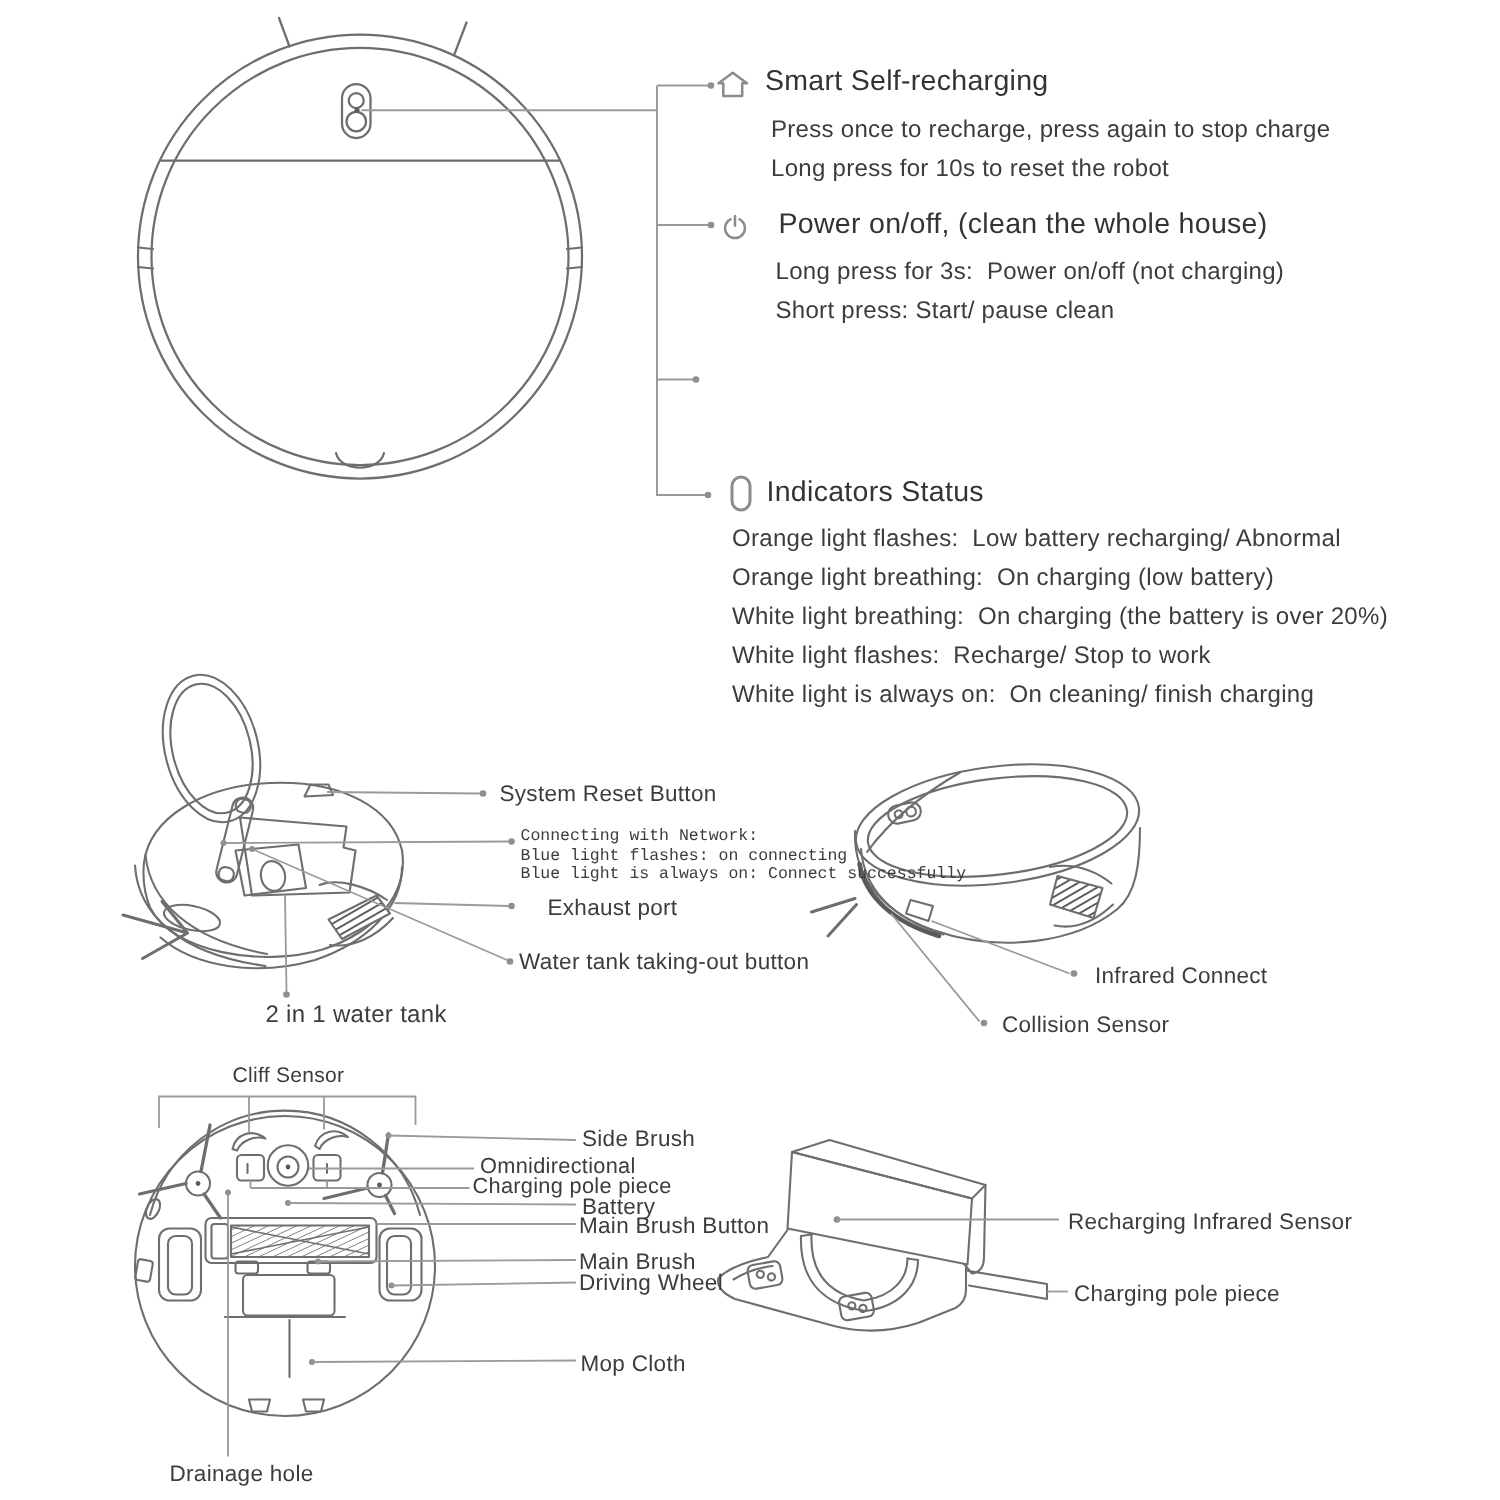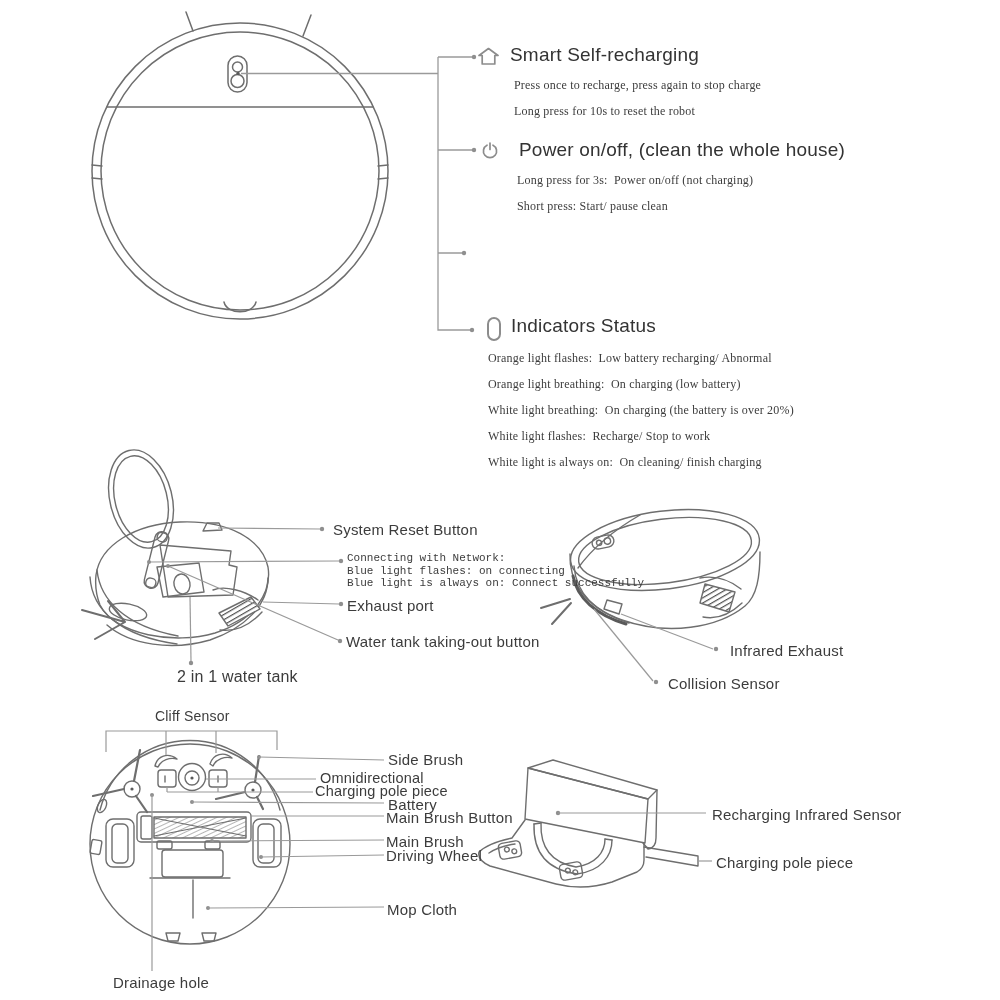--- a/index.html
+++ b/index.html
@@ -2,23 +2,23 @@
 <html><head>
 <meta charset="utf-8">
 <style>
   html,body{margin:0;padding:0;background:#ffffff;}
   #stage{position:relative;width:1000px;height:1000px;background:#fff;overflow:hidden;
          font-family:"Liberation Sans", sans-serif;}
   #artwork{position:absolute;left:0;top:0;}
   .lbl{position:absolute;font-size:15px;color:#3c3c3c;white-space:pre;letter-spacing:.2px;}
   .lbl-lg{font-size:16px;margin-left:40px;}
   .lbl-sm{font-size:11px;line-height:12.5px;font-family:Liberation Mono, monospace;}
-  .sec-title-row{position:absolute;display:flex;align-items:flex-start;}
+  .sec-title-row{position:absolute;display:flex;align-items:center;}
   .sec-title{font-size:19px;color:#333;white-space:pre;letter-spacing:.2px;}
-  .sec-body{position:absolute;font-size:12px;color:#3c3c3c;white-space:pre;letter-spacing:.2px;font-family:Liberation Serif, serif;}
+  .sec-body{position:absolute;font-size:16px;color:#3c3c3c;white-space:pre;letter-spacing:.2px;}
   .icon{flex:0 0 auto;}
 </style>
 </head>
 <body>
 
 <div id="stage">
 
 <svg id="artwork" width="1000" height="1000" viewBox="0 0 1000 1000">
   <defs>
     <pattern id="hatchDark" width="4.5" height="4.5" patternUnits="userSpaceOnUse" patternTransform="rotate(60)">
@@ -245,24 +245,24 @@
 <div class="sec-body" style="left:488px;top:403px">White light breathing:  On charging (the battery is over 20%)</div>
 <div class="sec-body" style="left:488px;top:429px">White light flashes:  Recharge/ Stop to work</div>
 <div class="sec-body" style="left:488px;top:455px">White light is always on:  On cleaning/ finish charging</div>
 
 <div class="lbl" style="left:333px;top:521px">System Reset Button</div>
 <div style="position:absolute;left:347px;top:552px">
   <div class="lbl-sm" style="color:#3c3c3c">Connecting with Network:</div>
   <div class="lbl-sm" style="color:#3c3c3c">Blue light flashes: on connecting</div>
   <div class="lbl-sm" style="color:#3c3c3c">Blue light is always on: Connect successfully</div>
 </div>
-<div class="lbl" style="left:347px;top:597px">Exhaust port</div>
+<div class="lbl" style="left:365px;top:597px">Exhaust port</div>
 <div class="lbl" style="left:346px;top:633px">Water tank taking-out button</div>
 <div class="lbl lbl-lg" style="left:137px;top:668px">2 in 1 water tank</div>
-<div class="lbl" style="left:730px;top:642px">Infrared Exhaust</div>
+<div class="lbl" style="left:730px;top:642px">Infrared Connect</div>
 <div class="lbl" style="left:668px;top:675px">Collision Sensor</div>
 
 <div class="lbl" style="left:155px;top:708px;font-size:14px">Cliff Sensor</div>
 <div class="lbl" style="left:388px;top:751px">Side Brush</div>
 <div class="lbl" style="left:320px;top:770px;font-size:14.5px">Omnidirectional</div>
 <div class="lbl" style="left:315px;top:783px;font-size:14.5px">Charging pole piece</div>
 <div class="lbl" style="left:388px;top:796px">Battery</div>
 <div class="lbl" style="left:386px;top:809px">Main Brush Button</div>
 <div class="lbl" style="left:386px;top:833px">Main Brush</div>
 <div class="lbl" style="left:386px;top:847px">Driving Wheel</div>

